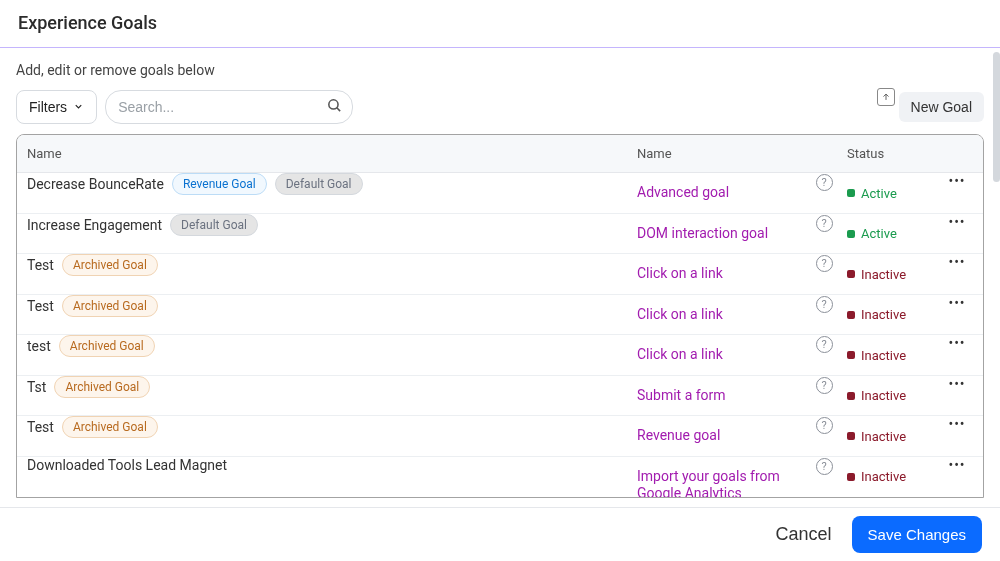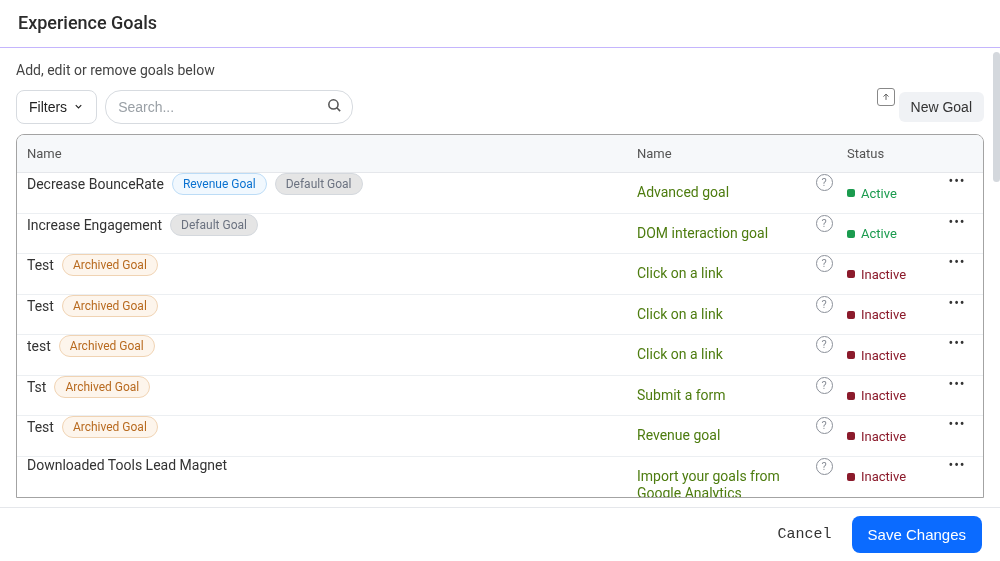--- a/index.html
+++ b/index.html
@@ -26,31 +26,31 @@
     .col-status { flex: 0 0 90px; padding: 11px 4px; }
     .col-actions { flex: 0 0 48px; text-align: center; }
     .tbody { max-height: 324px; overflow-y: auto; }
     .row { display: flex; align-items: flex-start; border-bottom: 1px solid #eceff2; min-height: 40px; }
     .row .col-name { display: flex; align-items: center; gap: 8px; padding-top: 0; padding-bottom: 0; }
     .goal-name { font-size: 14px; color: #333; white-space: nowrap; }
     .badge { display: inline-flex; align-items: center; padding: 3px 10px; border-radius: 999px; font-size: 12px; border: 1px solid; white-space: nowrap; }
     .badge-primary { color: #0b72d0; border-color: #bcdcf6; background: #f1f8fe; }
     .badge-default { color: #6b7280; border-color: #d4d8dd; background: #e5e5e5; }
     .badge-archived { color: #b86a1f; border-color: #f0d3b3; background: #fdf5ec; }
-    .type-text { font-size: 14px; color: #4d7c0f; line-height: 1.25; }
+    .type-text { font-size: 14px; color: #a21caf; line-height: 1.25; }
     .help-icon { display: inline-flex; width: 17px; height: 17px; border: 1.5px solid #8a8f98; border-radius: 50%; align-items: center; justify-content: center; font-size: 11px; color: #8a8f98; cursor: pointer; }
     .status-chip { display: inline-flex; align-items: center; gap: 6px; font-size: 13px; }
     .status-dot { width: 8px; height: 8px; border-radius: 2px; display: inline-block; }
     .active .status-dot { background: #1a9b4e; }
     .active .status-text { color: #1a9b4e; }
     .inactive .status-dot { background: #8b1a2b; }
     .inactive .status-text { color: #8b1a2b; }
     .more-actions { cursor: pointer; color: #333; display: inline-flex; align-items: center; justify-content: center; width: 100%; height: 100%; font-size: 14px; letter-spacing: 1px; }
     .footer { position: absolute; bottom: 0; left: 0; right: 0; height: 54px; border-top: 1px solid #e5e7eb; background: #fff; display: flex; align-items: center; justify-content: flex-end; padding: 0 18px; gap: 14px; }
-    .cancel-btn { background: none; border: none; font-size: 15px; color: #333; cursor: pointer; padding: 8px 6px; font-family: Liberation Mono, monospace; }
+    .cancel-btn { background: none; border: none; font-size: 18px; color: #333; cursor: pointer; padding: 8px 6px; }
     .save-btn { background: #0b6bff; color: #fff; border: none; border-radius: 8px; padding: 10px 16px; font-size: 15px; cursor: pointer; }
     .scrollbar-fake { position: absolute; right: 0; top: 52px; width: 7px; height: 430px; background: transparent; }
     .scrollbar-thumb { position: absolute; right: 0; top: 0; width: 7px; height: 130px; background: #d4d8dd; border-radius: 4px; }
   </style>
 </head>
 <body>
 
 <div class="header">
   <h1 class="page-title">Experience Goals</h1>
 </div>

